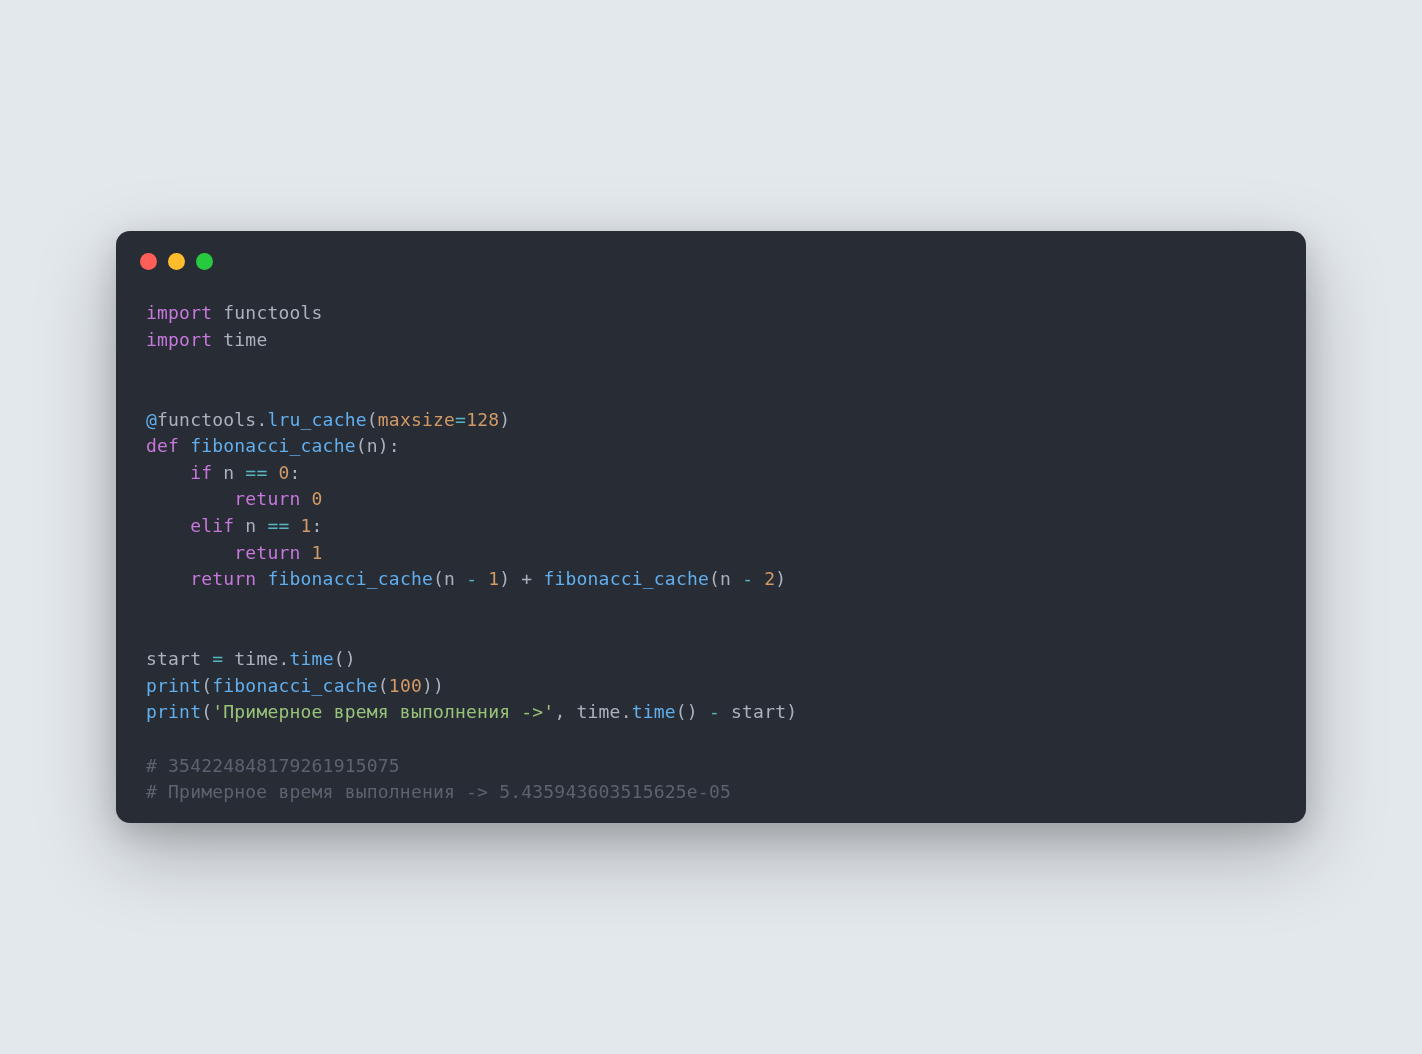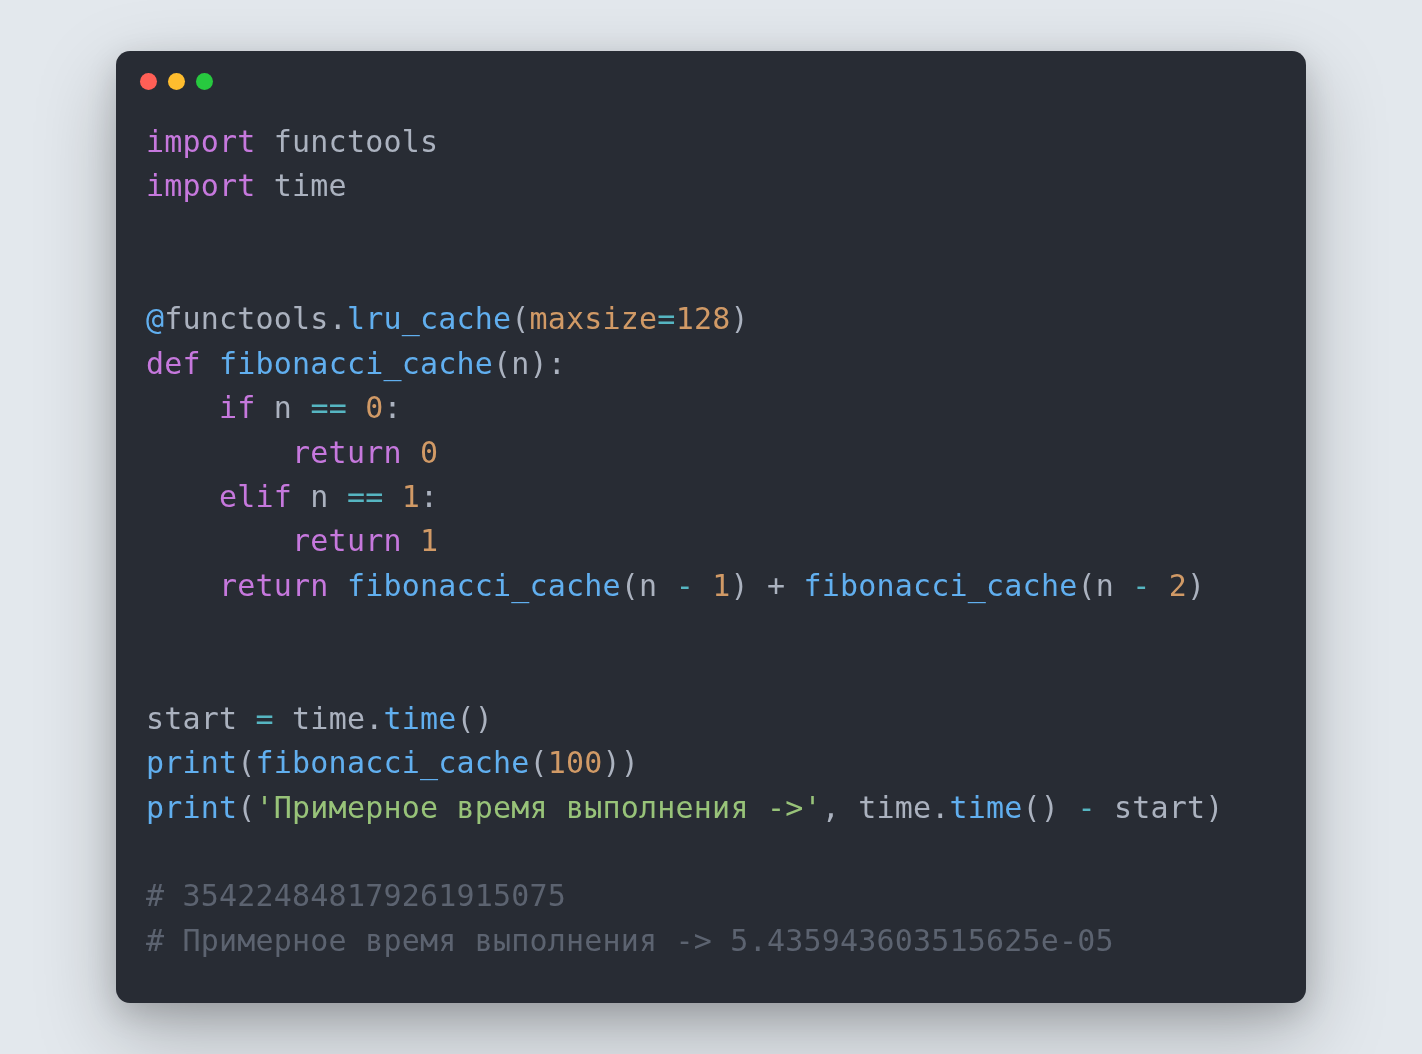--- a/index.html
+++ b/index.html
@@ -26,22 +26,22 @@
     }
     .traffic-light {
       width: 17px;
       height: 17px;
       border-radius: 50%;
     }
     .tl-close { background: #ff5f56; }
     .tl-min { background: #ffbd2e; }
     .tl-max { background: #27c93f; }
     .code-area {
-      padding: 30px 30px 40px 30px;
-      font-size: 30px;
+      padding: 30px 30px 17px 30px;
+      font-size: 18px;
       line-height: 1.48;
       color: #abb2bf;
       white-space: pre;
       letter-spacing: 0.2px;
     }
     .tok-keyword { color: #c678dd; }
     .tok-module { color: #abb2bf; }
     .tok-func { color: #61afef; }
     .tok-param { color: #d19a66; }
     .tok-number { color: #d19a66; }

